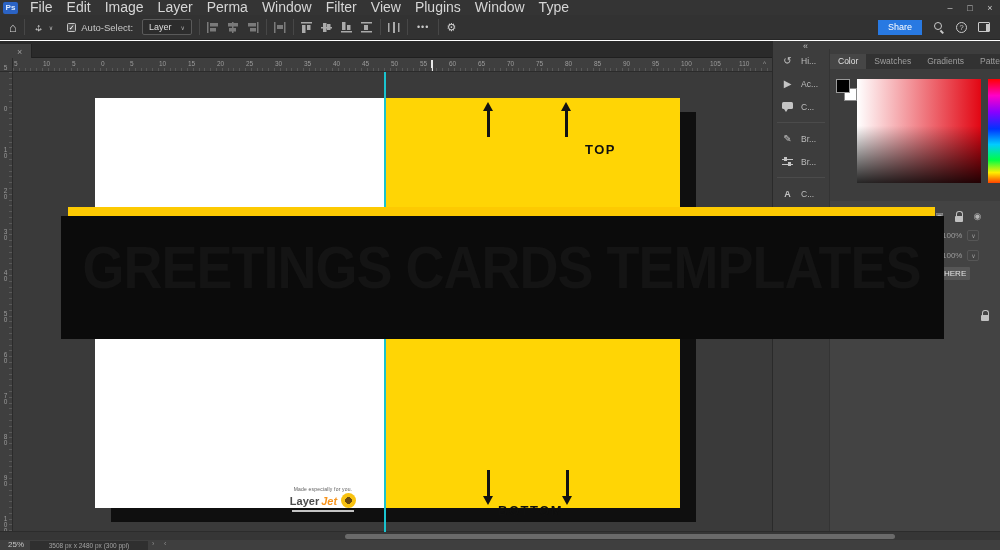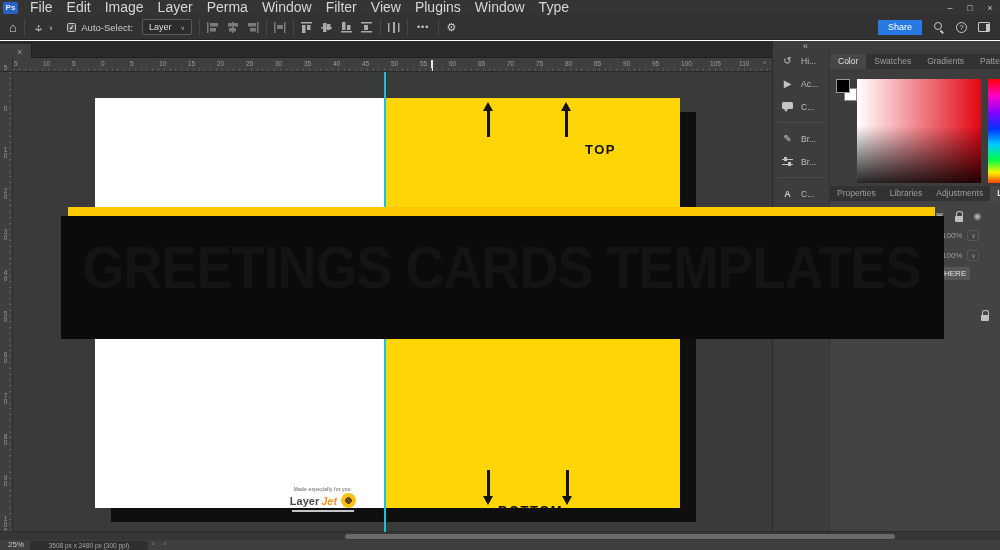--- a/index.html
+++ b/index.html
@@ -361,26 +361,20 @@
           <span>Swatches</span>
           <span>Gradients</span>
           <span>Patterns</span>
         </div>
       <span class="bgswatch"></span>
       <span class="fgswatch"></span>
       <div class="spectrum"></div>
       <div class="huebar"></div>
     </div>
 
-    <div class="lowertabs">
-        <span>Properties</span>
-        <span>Libraries</span>
-        <span>Adjustments</span>
-        <span class="active">Layers</span>
-      </div>
 
     <div class="layerspanel">
       <div class="lp-frag lp-icons">
         <span class="dg">▣</span>
         <span class="lockshape"></span>
         <span class="dg">◉</span>
       </div>
       <div class="lp-frag lp-opacity">
         <span>100%</span><span class="lp-caret">∨</span>
       </div>

